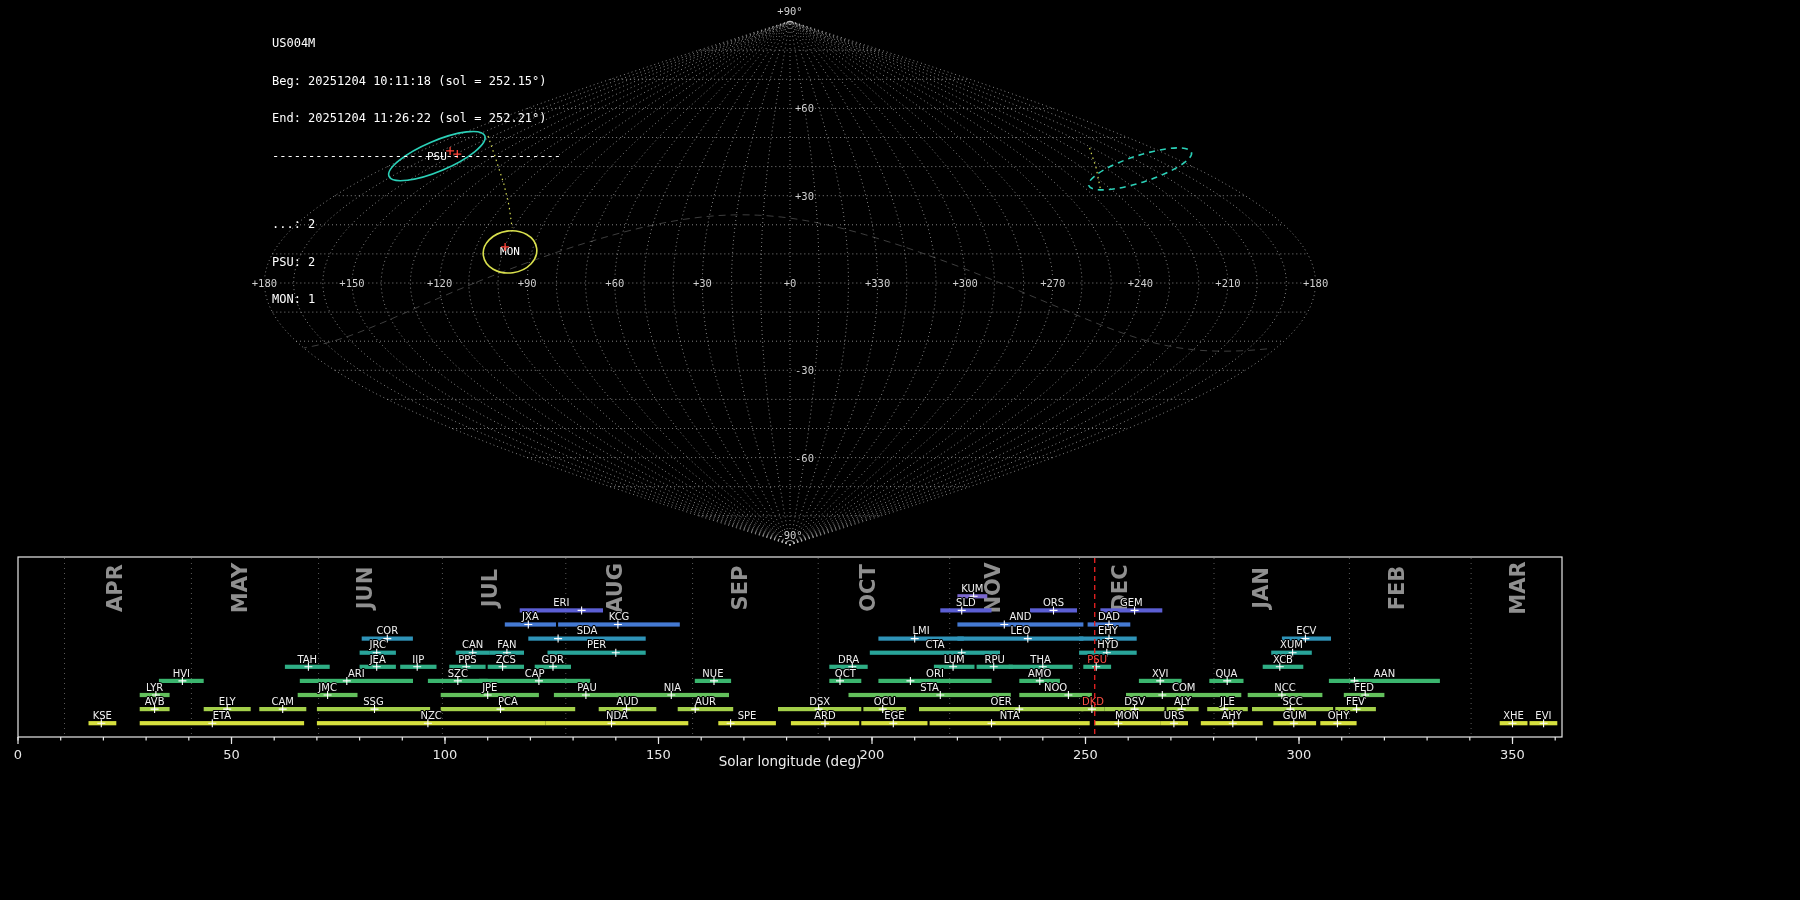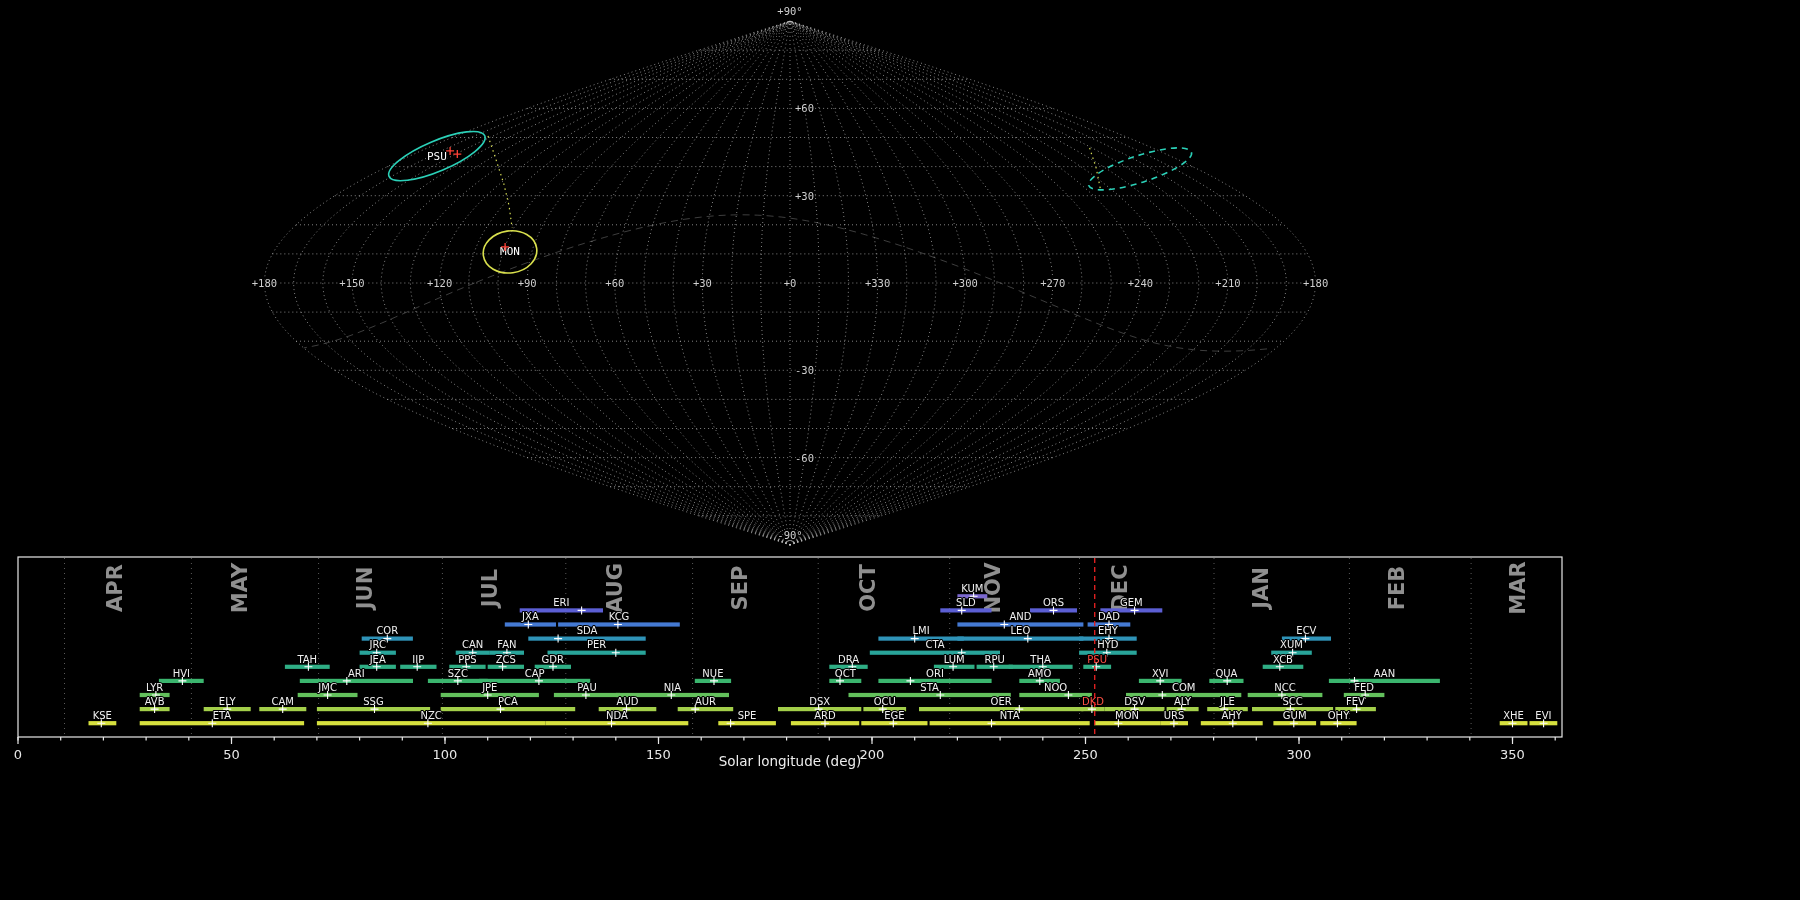--- a/index.html
+++ b/index.html
@@ -624,13 +624,24 @@
         </g>
         <g>
           <rect x="1529.5" y="721.1" width="27.8" height="4.2" fill="#d6e03e"></rect>
           <text x="1543.4" y="718.9" class="bar-label halo2" text-anchor="middle" fill="#f0f0f0">EVI</text>
           <path d="M 1539.6 723.2 H 1547.6 M 1543.6 719.2 V 727.2" class="peak"></path>
         </g>
         <line x1="1094.7" y1="558" x2="1094.7" y2="736" class="now" stroke="#dd2020"></line>
         <rect x="18" y="557" width="1544" height="180" class="frame"></rect>
       </g>
     </svg>
+  <div id="info">
+    <div>US004M</div>
+    <div>Beg: 20251204 10:11:18 (sol = 252.15°)</div>
+    <div>End: 20251204 11:26:22 (sol = 252.21°)</div>
+    <div>----------------------------------------</div>
+    <div class="counts">
+      <div>...: 2</div>
+      <div>PSU: 2</div>
+      <div>MON: 1</div>
+    </div>
+  </div>
 </div>
 
 </body></html>

